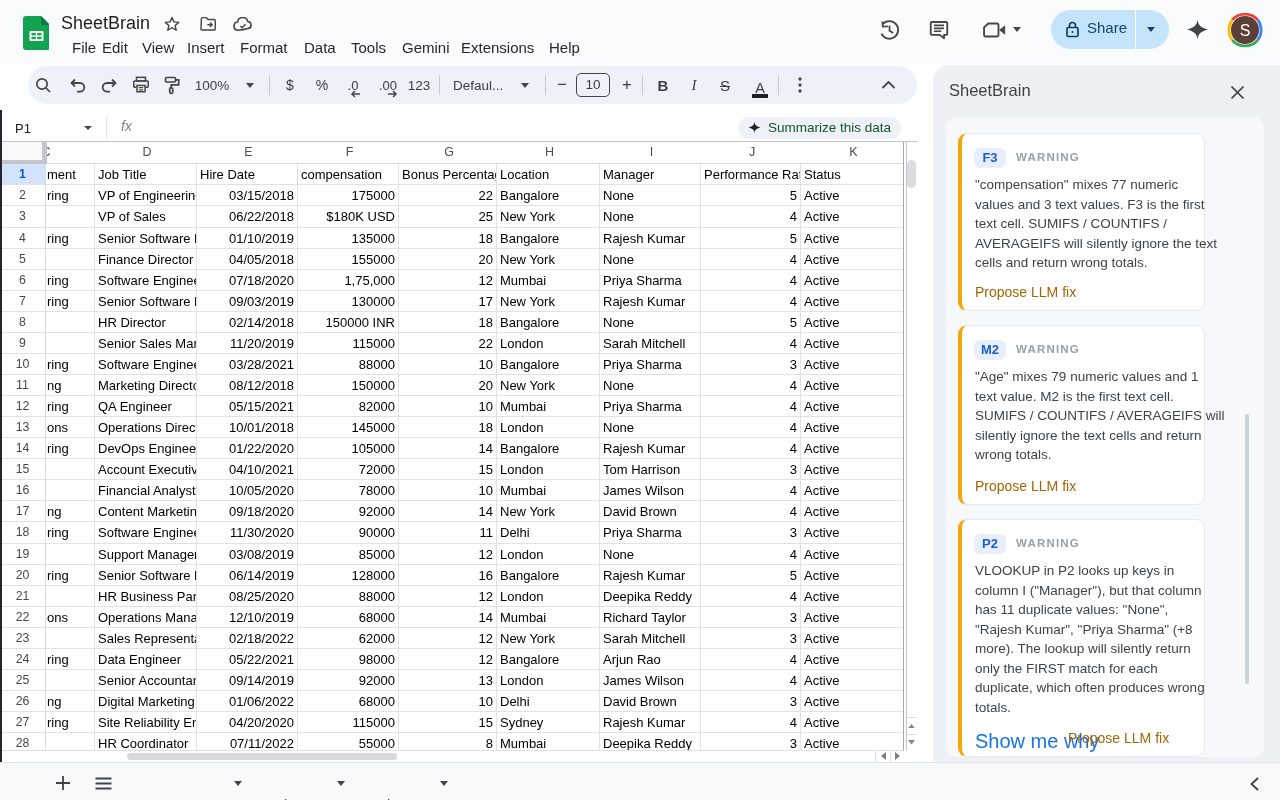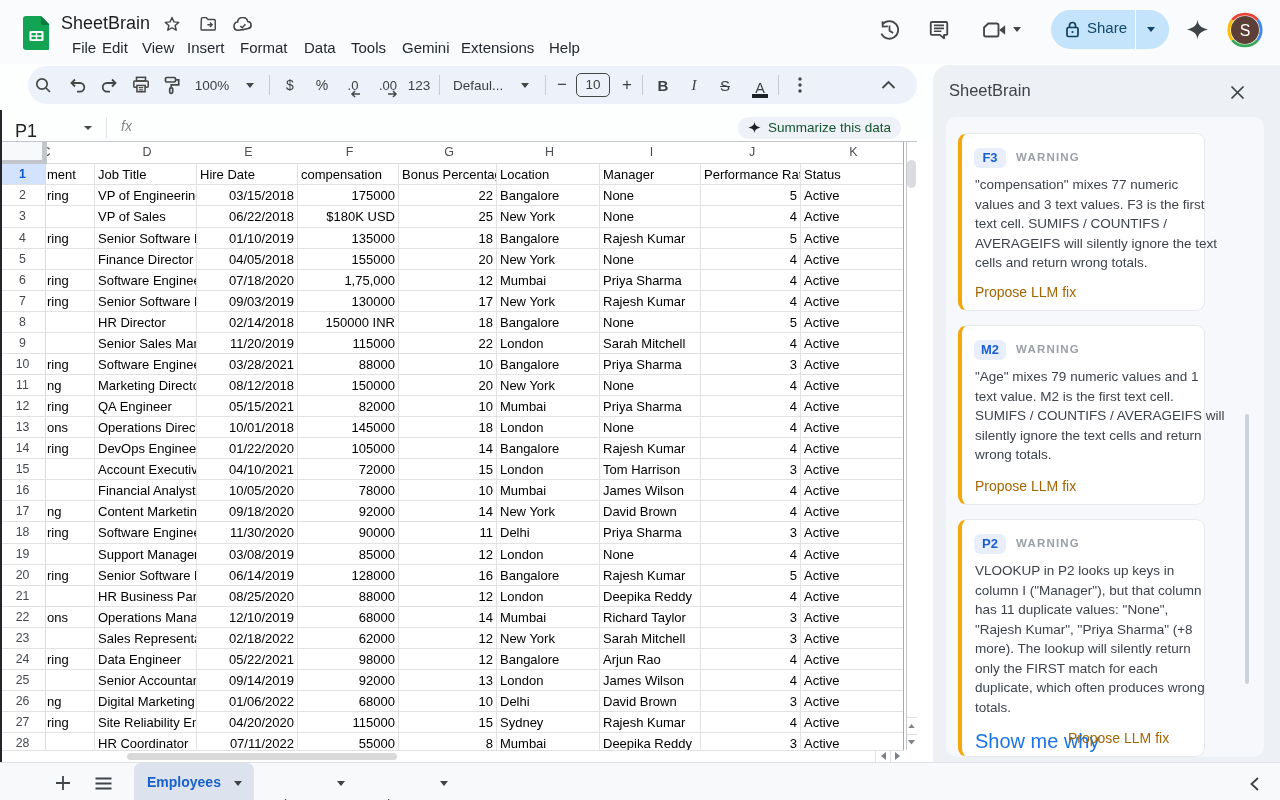--- a/index.html
+++ b/index.html
@@ -14,21 +14,21 @@
 .menu { position:absolute; top:38.5px; font-size:15px; color:#24282c; }
 
 #tbar { position:absolute; left:28px; top:66px; width:889px; height:38px; background:#edf2fa; border-radius:19px; }
 .ti { position:absolute; top:66px; height:38px; display:flex; align-items:center; justify-content:center; color:#444746; }
 .tt { font-size:13.5px; color:#3c4043; }
 .tdiv { position:absolute; top:75px; width:1px; height:20px; background:#c7cbd2; }
 .caret { width:0; height:0; border-left:4.5px solid transparent; border-right:4.5px solid transparent; border-top:5px solid #444746; display:inline-block; }
 #fontbox { position:absolute; left:576px; top:73px; width:34px; height:24px; border:1.5px solid #444746; border-radius:5px; text-align:center; line-height:21px; font-size:13.5px; color:#3c4043; }
 #fbline { position:absolute; left:0; top:140.5px; width:917px; height:1px; background:#c2c5c9; }
 #leftedge { position:absolute; left:0; top:110px; width:1.5px; height:652px; background:#23272b; }
-#namebox { position:absolute; left:15px; top:121px; font-size:18px; color:#202124; }
+#namebox { position:absolute; left:15px; top:121px; font-size:13px; color:#202124; }
 #fx { position:absolute; left:121px; top:118px; font-size:14px; font-style:italic; color:#80868b; }
 #chip { position:absolute; left:738px; top:117px; width:163px; height:21.5px; background:#eef1f7; border-radius:11px; display:flex; align-items:center; justify-content:center; gap:7px; font-size:13.5px; color:#14532d; }
 
 #grid { position:absolute; left:0; top:141.5px; width:905px; height:608.5px; background:#fff; overflow:hidden; }
 #ghead { position:absolute; left:0; top:0; width:905px; height:22.8px; border-bottom:1px solid #d9dbdd; background:#fff; }
 .hl { position:absolute; top:3px; width:40px; text-align:center; font-size:12.5px; color:#494e53; }
 #corner { position:absolute; left:0; top:0; width:47px; height:22.8px; background:#f7f9fa; border-right:5px solid #c2c5c9; border-bottom:4px solid #c2c5c9; }
 .row { position:absolute; left:0; width:905px; height:21.07px; display:flex; }
 .rn { width:46px; height:21.07px; border-bottom:1px solid #e2e2e2; border-right:1px solid #d9dbdf; text-align:center; font-size:12.3px; color:#45494e; line-height:21.4px; flex:none; }
 .rn1 { background:#d3e3fd; color:#0b57d0; font-weight:bold; }
@@ -593,23 +593,20 @@
       </svg>
     </div>
 
 <div id="bottombar"></div>
 <svg class="abs" style="left:55px; top:775px" width="16" height="16" viewBox="0 0 16 16" fill="none" stroke="#40454a" stroke-width="1.8">
       <path d="M8 1 v14 M1 8 h14"></path>
     </svg>
 <svg class="abs" style="left:95px; top:777px" width="17" height="13" viewBox="0 0 17 13" fill="none" stroke="#40454a" stroke-width="1.9">
       <path d="M0.5 1.5 h16 M0.5 6.5 h16 M0.5 11.5 h16"></path>
     </svg>
-<div id="tabactive">
-      <span>Employees</span>
-    </div>
 <div class="bcaret" style="left:234px"></div>
 <div class="tabname" style="left:267px">Sales Q1</div>
 <div class="bcaret" style="left:337px"></div>
 <div class="tabname" style="left:370px">Sales Q2</div>
 <div class="bcaret" style="left:440px"></div>
 
 <div id="sidebar"></div>
 <div id="sbtitle">SheetBrain</div>
 <svg class="abs" style="left:1230px; top:85px" width="15" height="15" viewBox="0 0 15 15" fill="none" stroke="#3c4043" stroke-width="1.7">
       <path d="M1.5 1.5 L13.5 13.5 M13.5 1.5 L1.5 13.5"></path>

